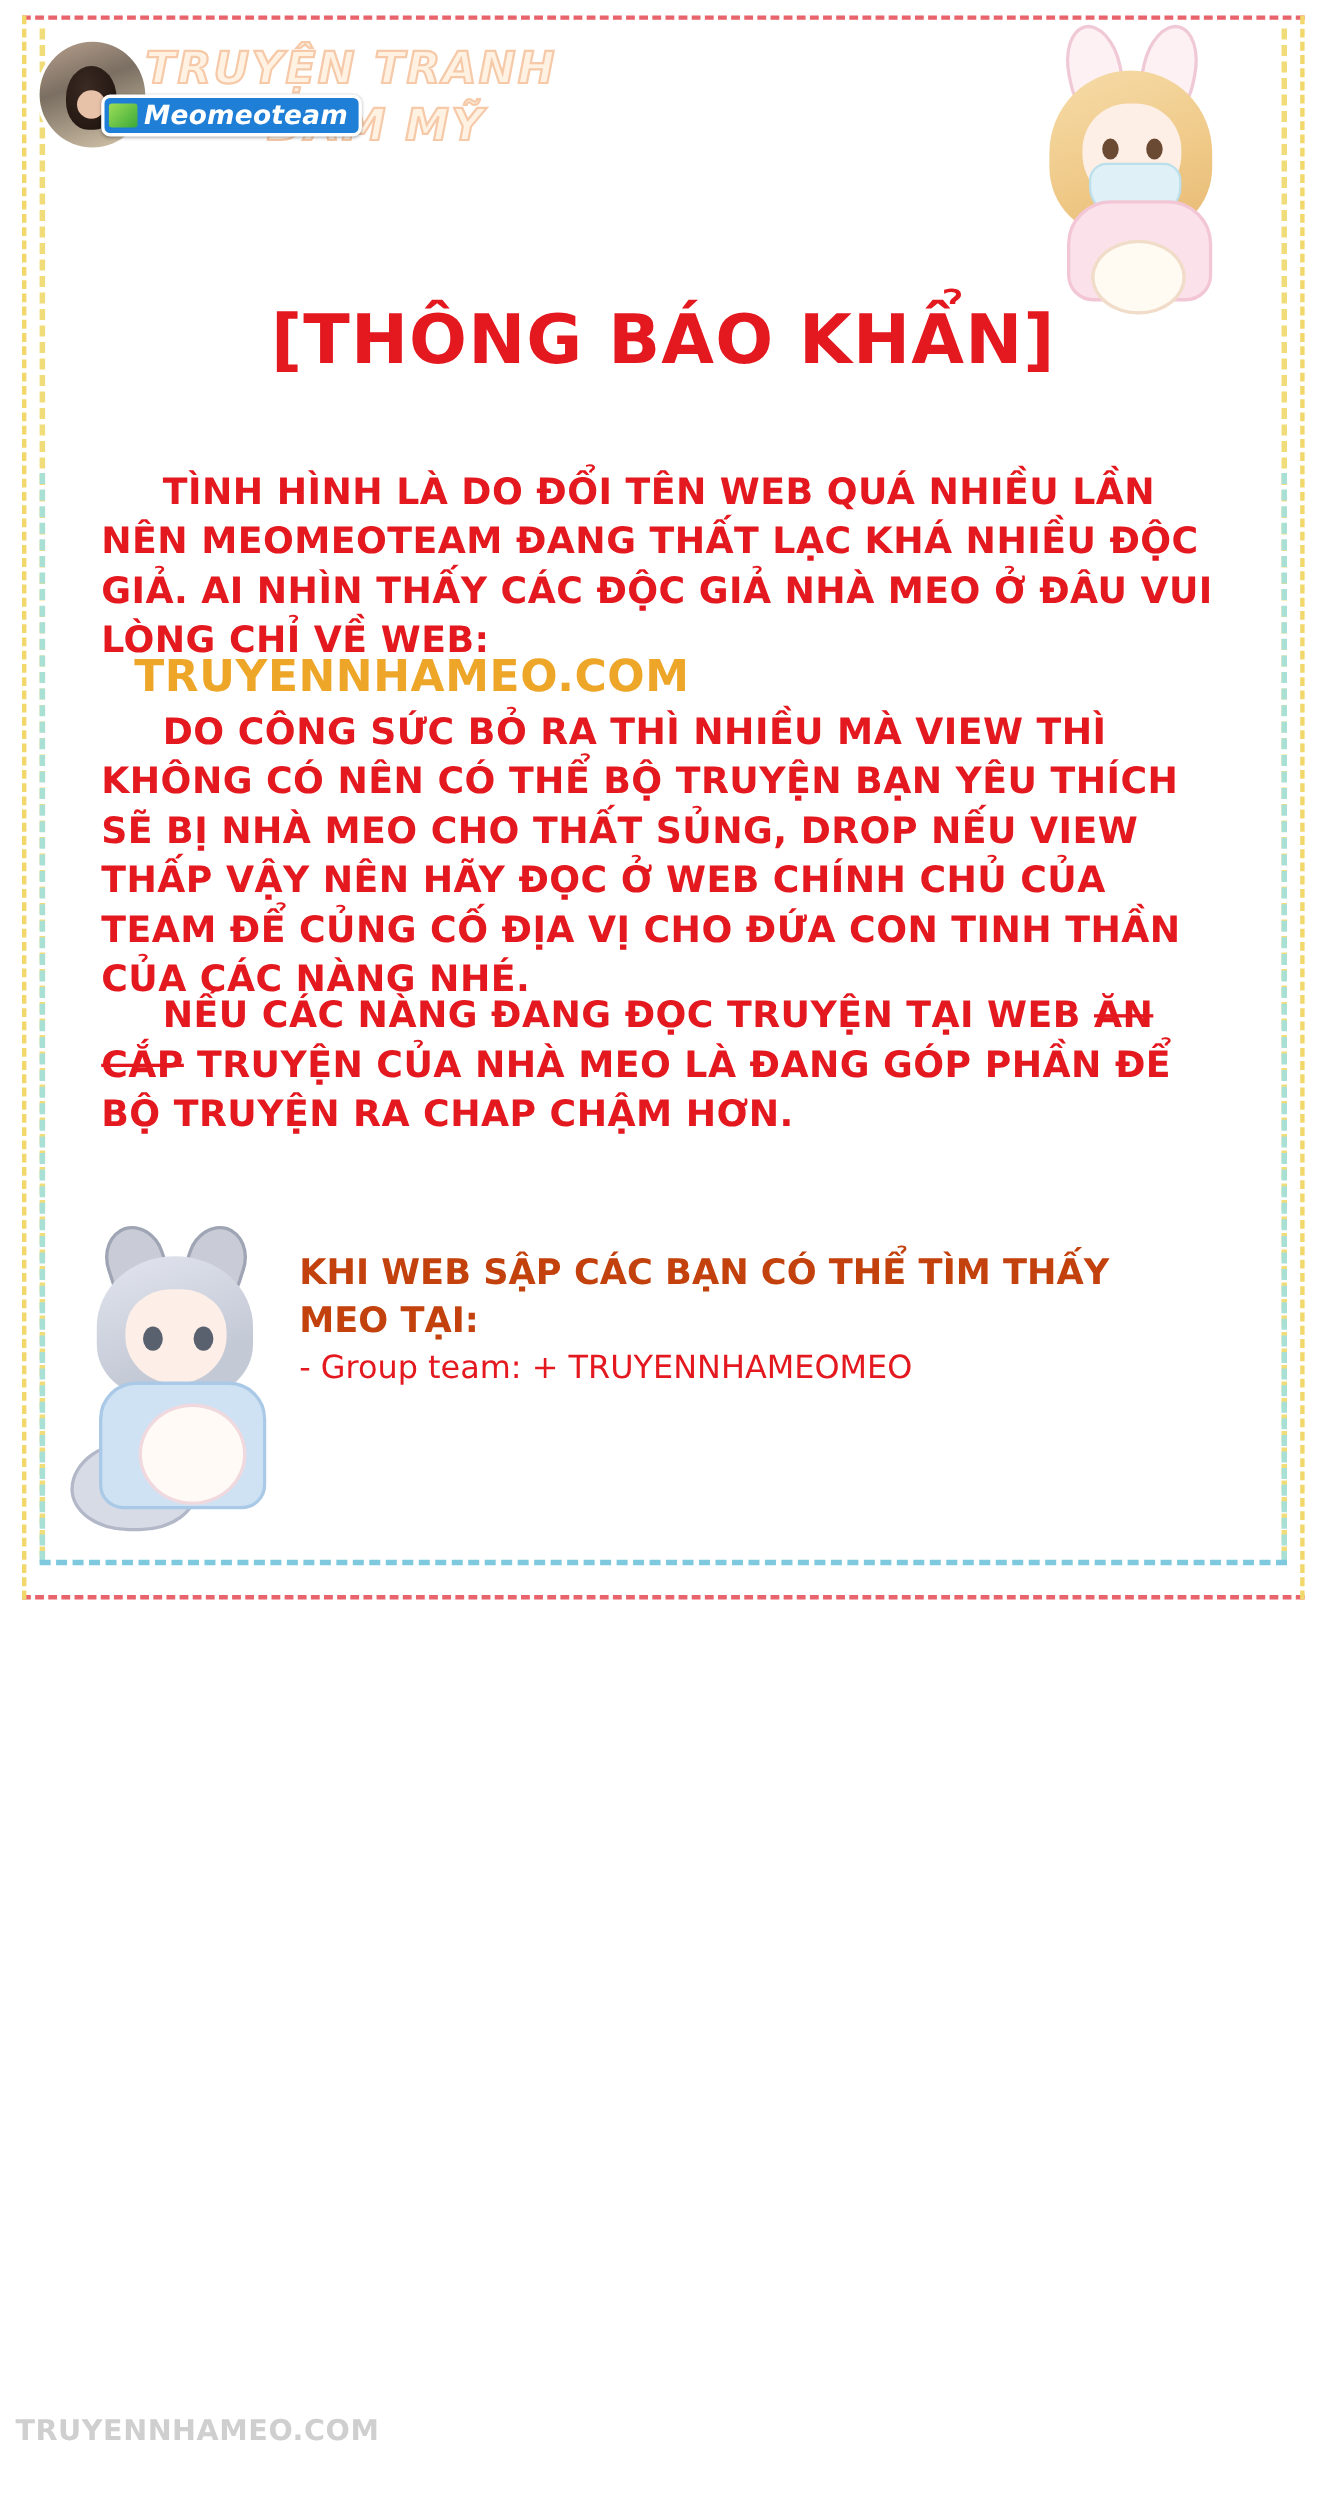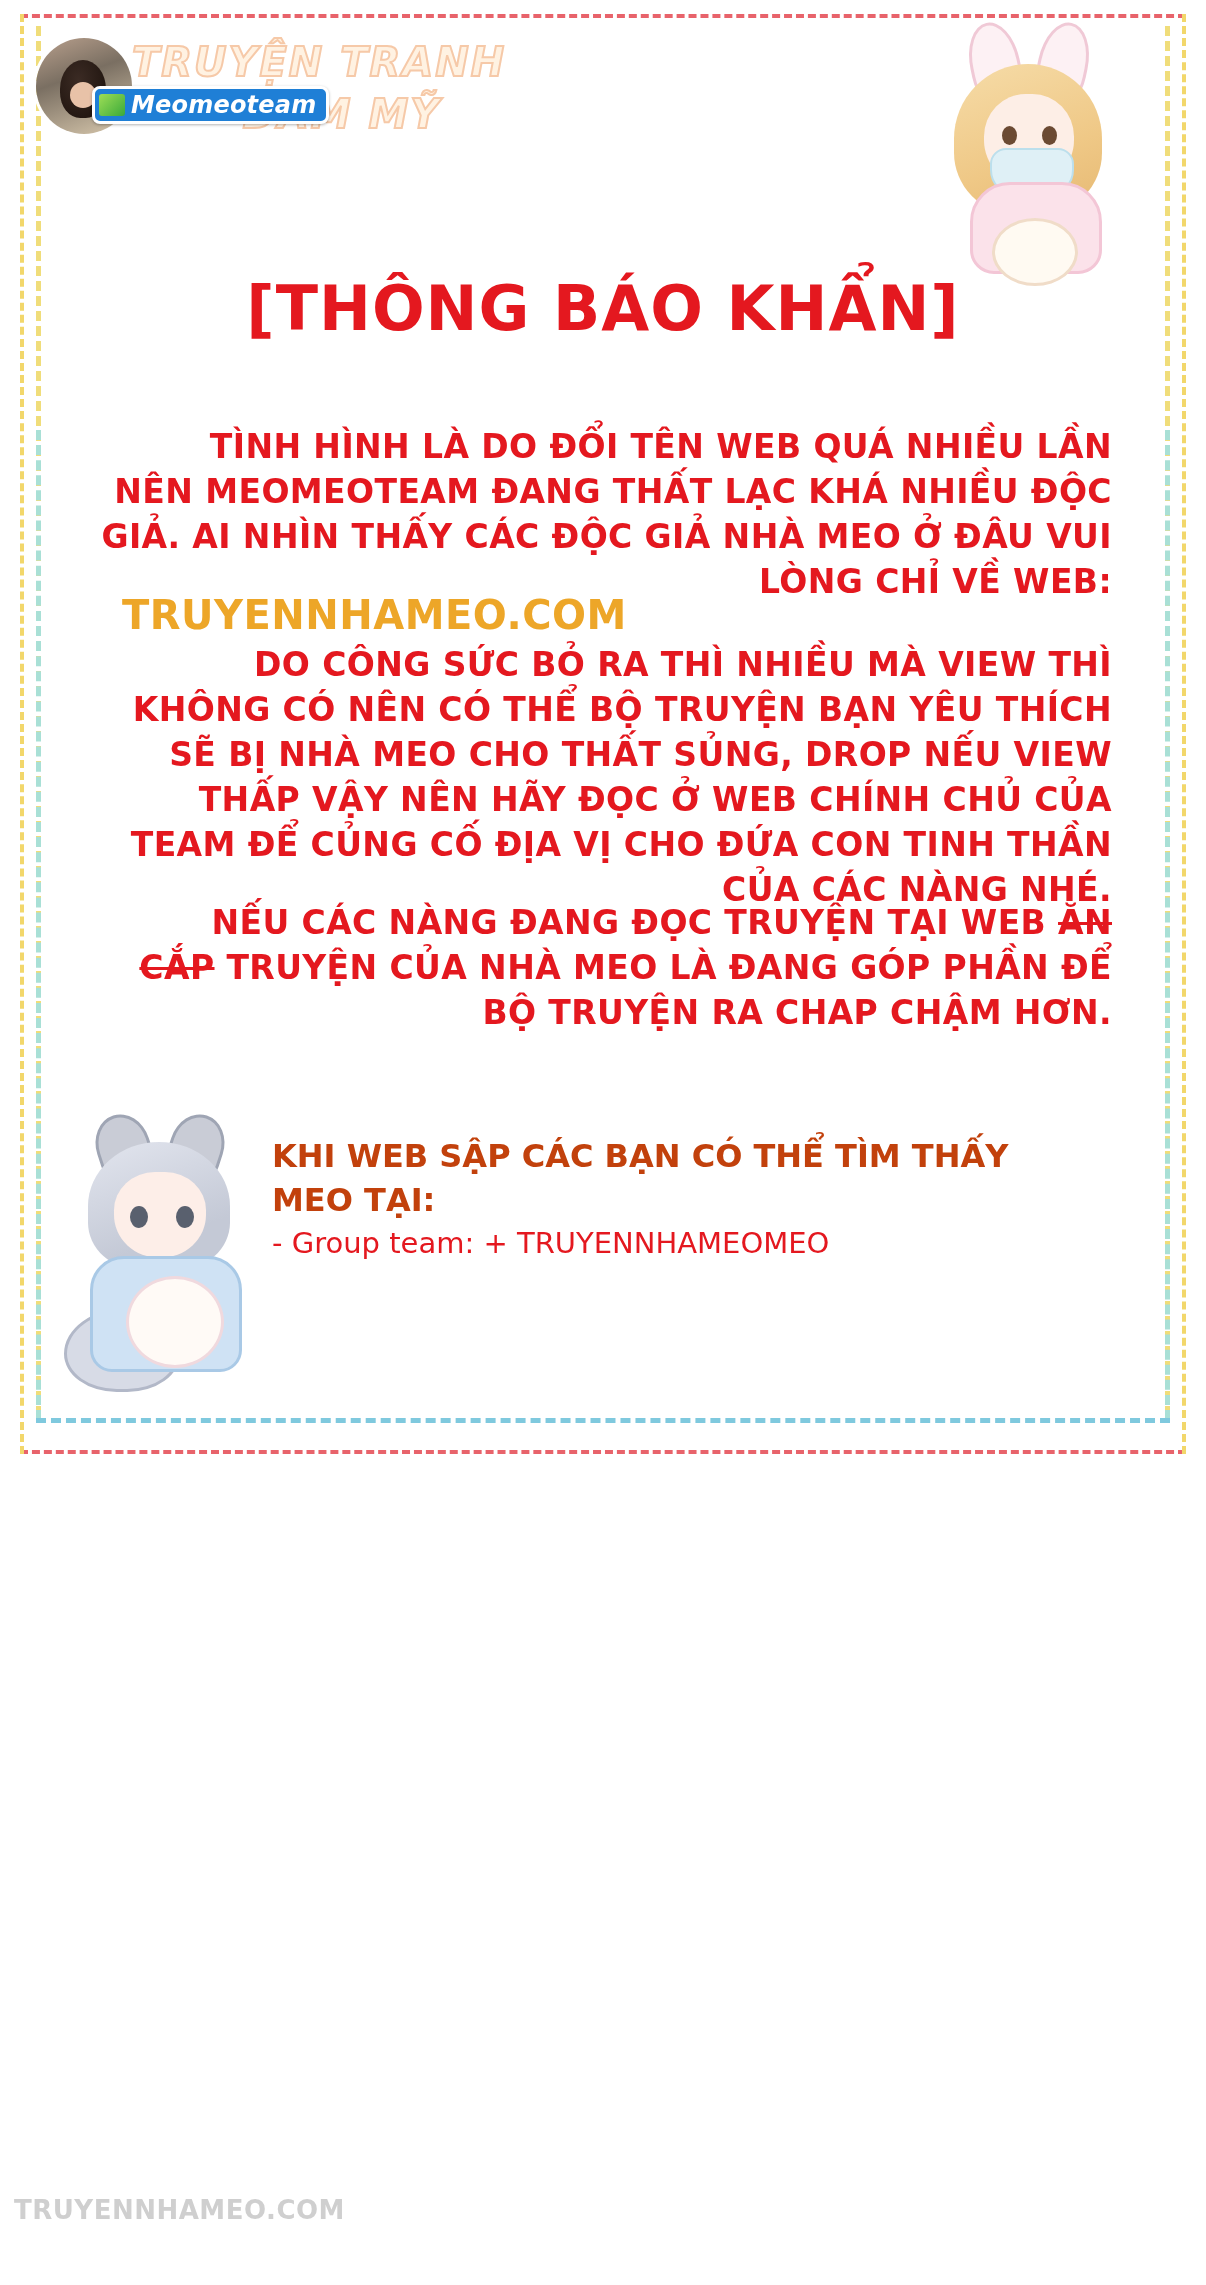--- a/index.html
+++ b/index.html
@@ -268,21 +268,20 @@
     position: absolute;
     left: 92px;
     width: 1020px;
     font-family: "DejaVu Sans", sans-serif;
     font-weight: bold;
     font-size: 33px;
     line-height: 45px;
     letter-spacing: .4px;
     color: #e4181f;
     text-transform: uppercase;
-    text-align: right;
   }
   .p1 { top: 424px; text-indent: 56px; }
   .url {
     position: absolute;
     left: 122px;
     top: 592px;
     font-family: "DejaVu Sans", sans-serif;
     font-weight: bold;
     font-size: 40px;
     letter-spacing: .5px;

